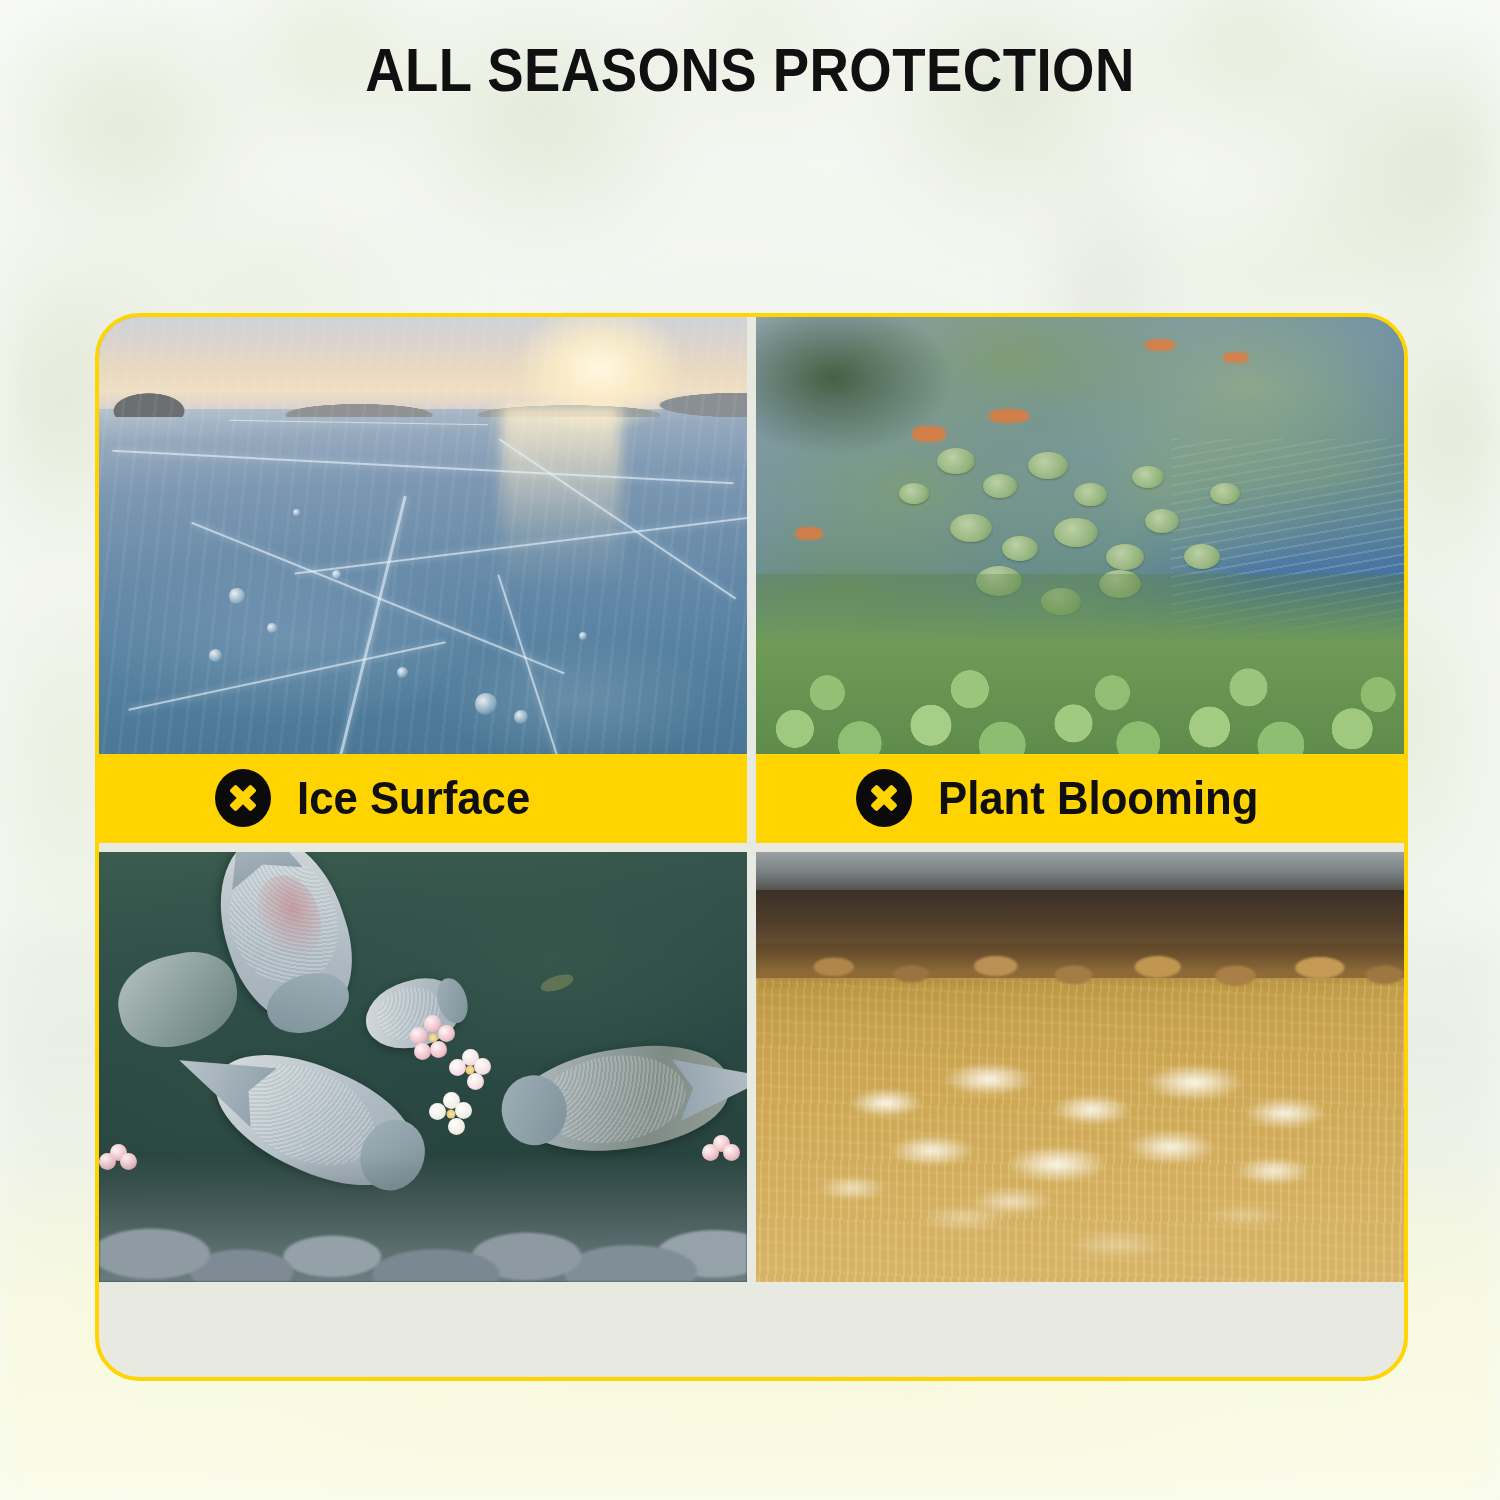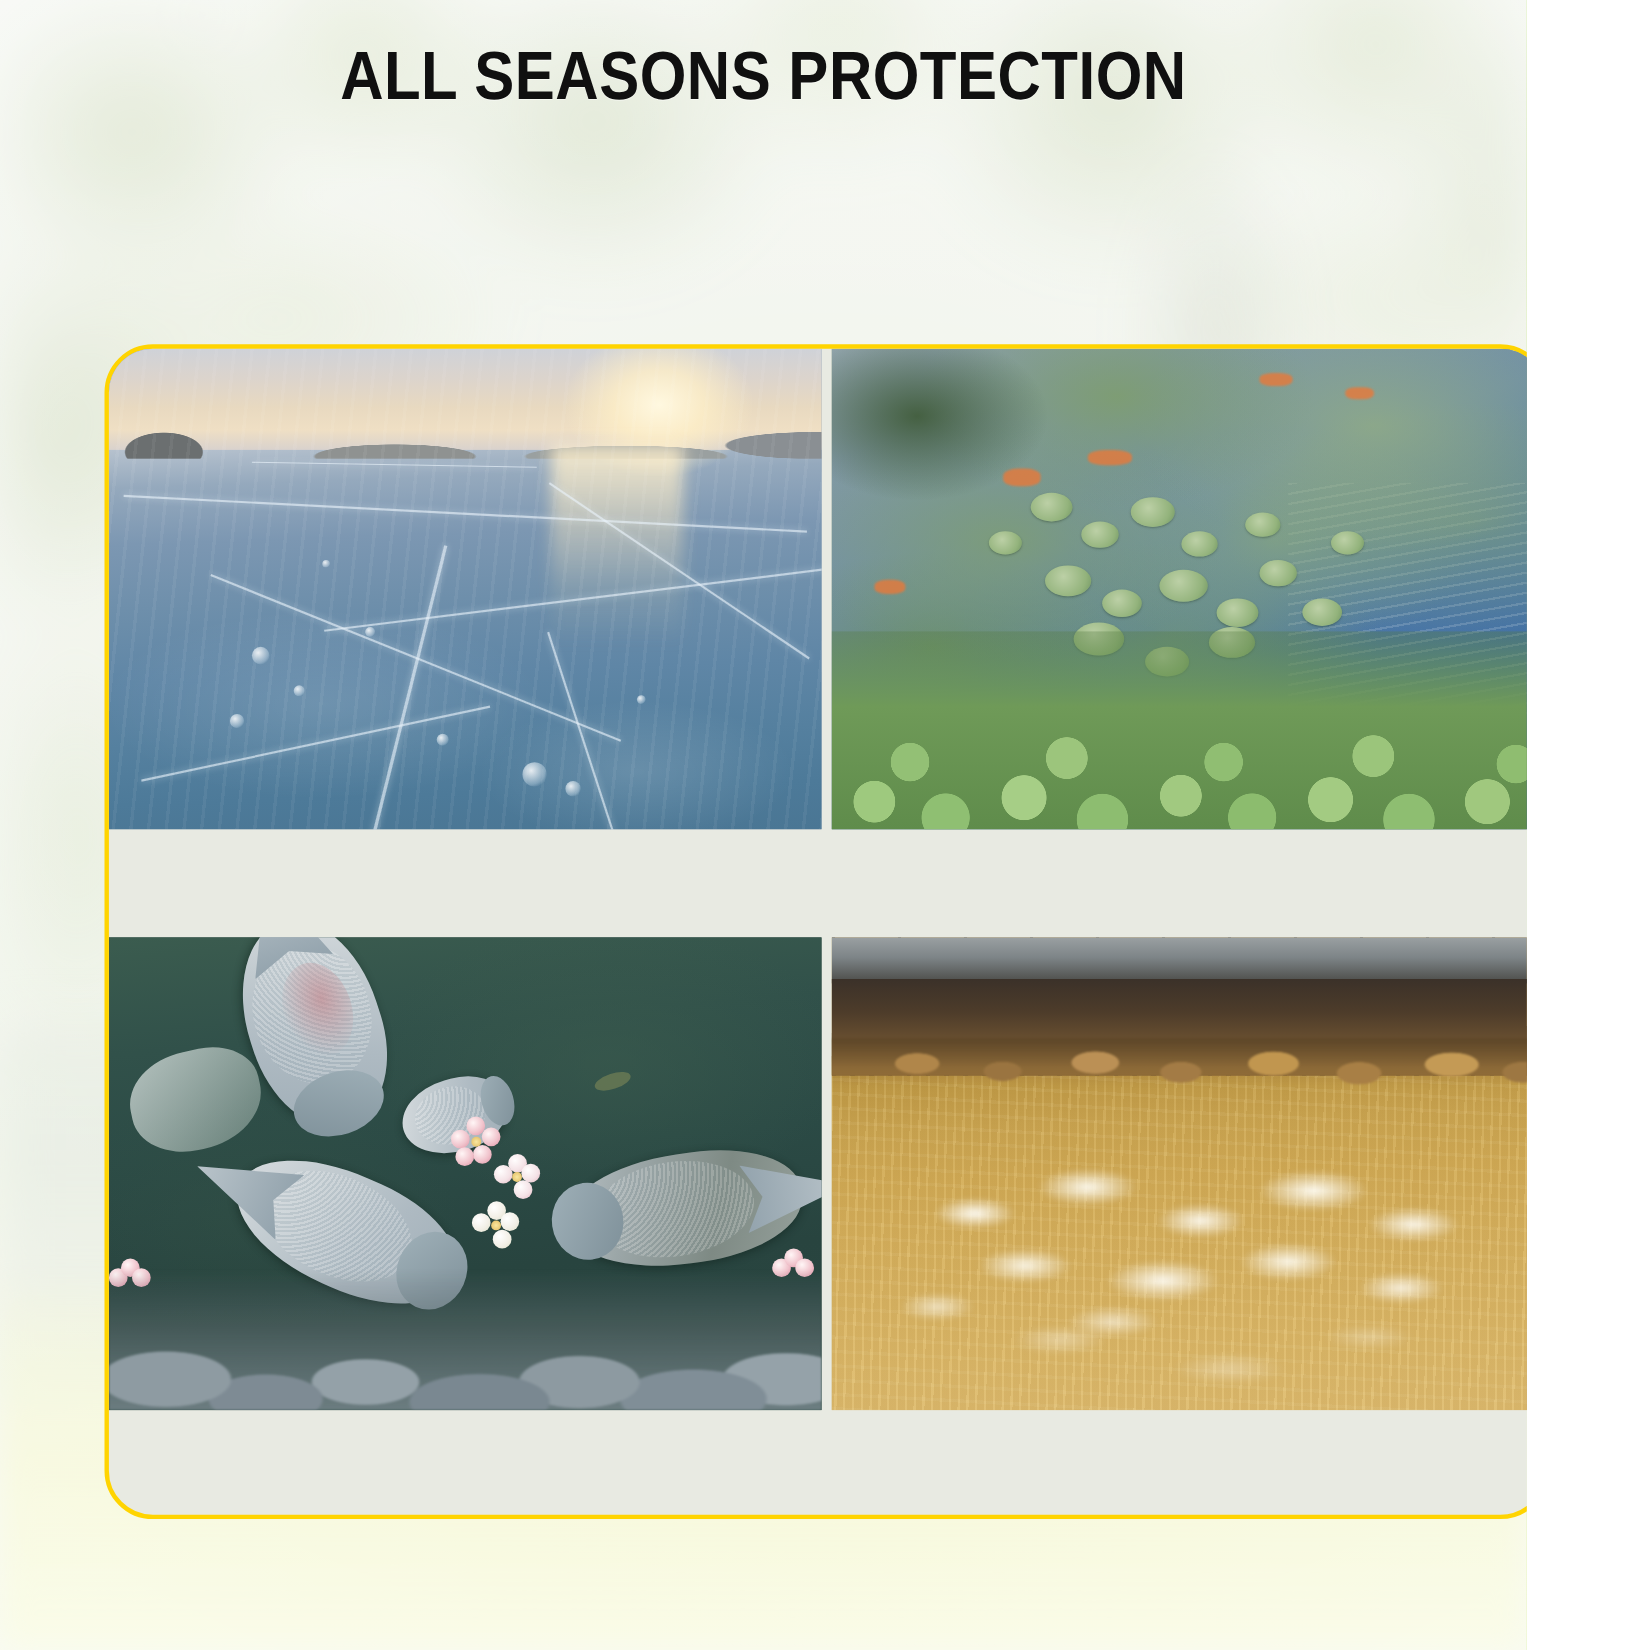--- a/index.html
+++ b/index.html
@@ -6,21 +6,21 @@
   * { margin:0; padding:0; box-sizing:border-box; }
   html, body {
     width:1500px; height:1500px;
     font-family:"Liberation Sans", sans-serif;
     overflow:hidden;
   }
 
   
   #stage {
     position:relative;
-    width:1388px; height:1500px;
+    width:1500px; height:1500px;
     background:#bef264;
     overflow:hidden;
   }
 
   
   .bg-layer { position:absolute; inset:0; }
 
   .bg-sky {
     position:absolute; inset:0;
     background:
@@ -481,20 +481,24 @@
             <b style="left:26%;top:70%;width:10px;height:10px;"></b>
             <b style="left:17%;top:76%;width:13px;height:13px;"></b>
             <b style="left:58%;top:86%;width:22px;height:22px;"></b>
             <b style="left:64%;top:90%;width:14px;height:14px;"></b>
             <b style="left:36%;top:58%;width:9px;height:9px;"></b>
             <b style="left:46%;top:80%;width:11px;height:11px;"></b>
             <b style="left:74%;top:72%;width:8px;height:8px;"></b>
             <b style="left:30%;top:44%;width:7px;height:7px;"></b>
           </div>
         </div>
+      </div>
+      <div class="label-bar">
+        <span class="xicon"></span>
+        <span class="label-text">Ice Surface</span>
       </div>
     </div>
 
     <div class="cell right top">
       <div class="photo">
         <div class="ph-plant">
           <div class="plant-water"></div>
           <div class="plant-ripple"></div>
           <div class="plant-mat"></div>
           <div class="plant-pads">
@@ -518,20 +522,24 @@
           <div class="plant-orange">
             <o style="left:24%;top:25%;width:34px;height:16px;"></o>
             <o style="left:36%;top:21%;width:40px;height:14px;"></o>
             <o style="left:60%;top:5%;width:30px;height:12px;"></o>
             <o style="left:72%;top:8%;width:26px;height:11px;"></o>
             <o style="left:6%;top:48%;width:28px;height:13px;"></o>
           </div>
           <div class="plant-hyacinth"></div>
         </div>
       </div>
+      <div class="label-bar">
+        <span class="xicon"></span>
+        <span class="label-text">Plant Blooming</span>
+      </div>
     </div>
 
     <div class="cell left bottom">
       <div class="photo">
         <div class="ph-fish">
           <div class="fish-water"></div>
           <div class="fish-murk"></div>
 
           <div class="fish" style="left:14%;top:4%;width:190px;height:120px;transform:rotate(72deg);">
             <div class="body"></div>

